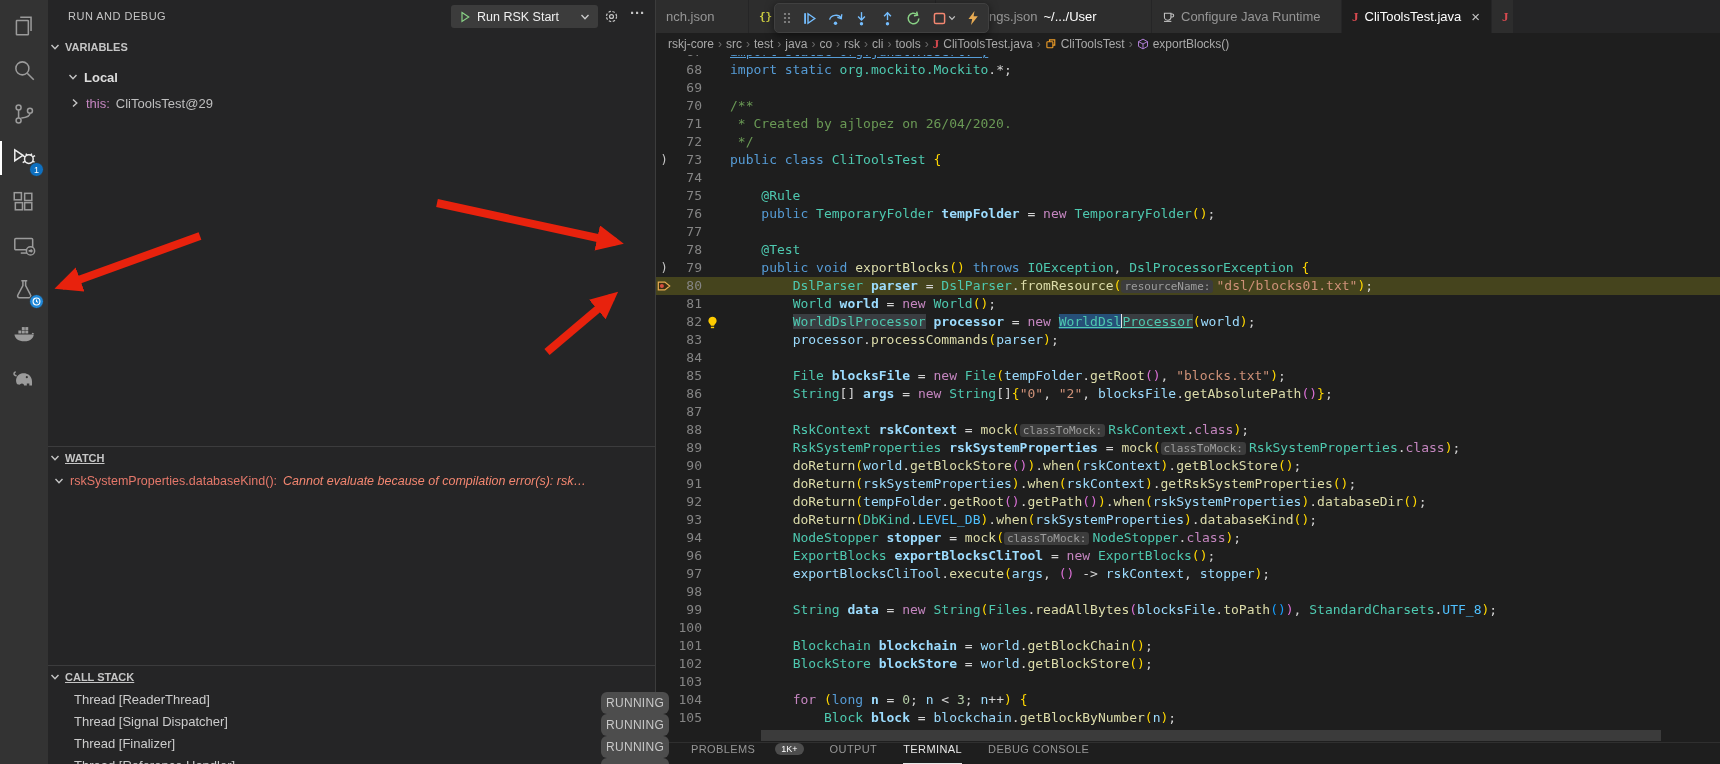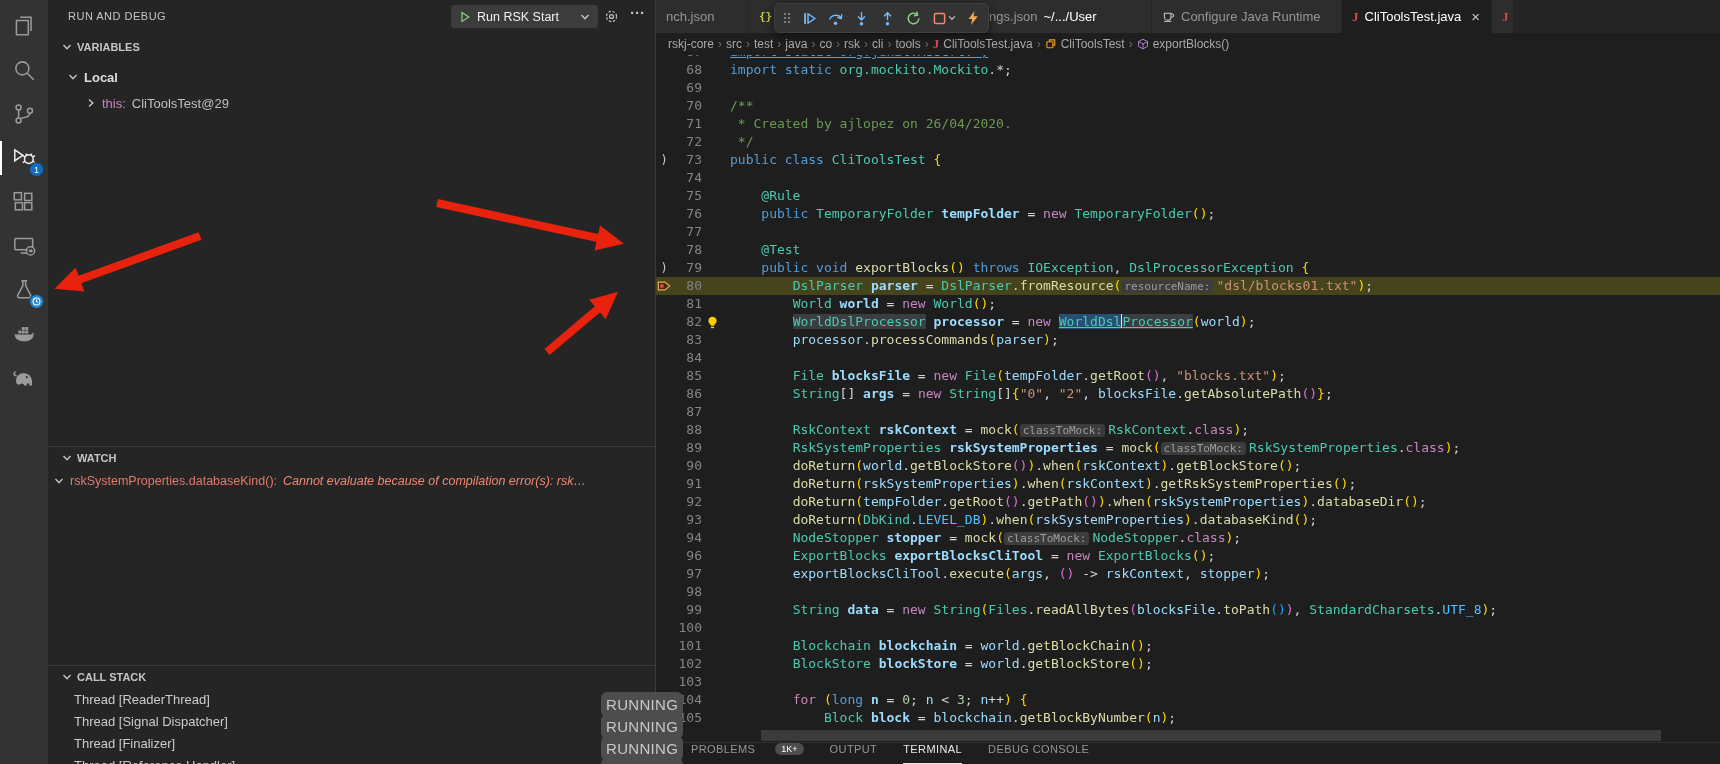--- a/index.html
+++ b/index.html
@@ -16,32 +16,32 @@
             font-size:9px;display:flex;align-items:center;justify-content:center;border:1.5px solid #333;box-sizing:border-box;}
   .ab-badge.clock{background:#1f87d7;}
 
   
   .sidebar{position:absolute;left:48px;top:0;width:607px;height:100%;background:#252526;z-index:4;}
   .sb-title{position:absolute;left:20px;top:10px;font-size:11px;color:#c5c5c5;letter-spacing:.5px;}
   .run-dd{position:absolute;left:403px;top:5px;width:147px;height:23px;background:#3c3c3c;border-radius:3px;
           display:flex;align-items:center;gap:6px;padding:0 8px;box-sizing:border-box;font-size:12.5px;color:#efefef;cursor:pointer;}
   .run-dd .lbl{flex:1;white-space:nowrap;overflow:hidden;}
   .sb-iconbtn{position:absolute;top:9px;color:#c5c5c5;cursor:pointer;}
-  .sec-head{position:absolute;left:0;right:0;height:22px;display:flex;align-items:center;gap:5px;padding-left:14px;
+  .sec-head{position:absolute;left:0;right:0;height:22px;display:flex;align-items:center;gap:5px;padding-left:2px;
             font-size:11px;font-weight:bold;color:#c5c5c5;box-sizing:border-box;cursor:pointer;}
-  .sec-line{border-top:1px solid rgba(130,130,130,0.25);}
+  .sec-line{border-top:1px solid rgba(130,130,130,0.25);text-decoration:underline;}
   .tree-row{position:absolute;left:0;right:0;height:22px;display:flex;align-items:center;gap:6px;font-size:13px;color:#cccccc;cursor:pointer;}
   .scope{font-weight:bold;color:#dddddd;}
   .kw-this{color:#c586c0;}
   .val{color:#bfbfbf;}
   .watch-expr{color:#e5786a;font-size:12.5px;white-space:nowrap;}
   .watch-err{color:#f48771;font-style:italic;font-size:12.5px;white-space:nowrap;}
   .watch-clip{overflow:hidden;}
   .thread-label{padding-left:26px;white-space:nowrap;}
-  .run-badge{position:absolute;left:553px;top:4px;background:#4d4d4d;color:#c8c8c8;font-size:15px;
+  .run-badge{position:absolute;left:553px;top:4px;background:#4d4d4d;color:#c8c8c8;font-size:12px;
              padding:4px 5px;border-radius:6px;letter-spacing:.3px;}
 
   
   .editor{position:absolute;left:655px;top:0;right:0;height:100%;background:#1e1e1e;border-left:1px solid #3c3c3c;box-sizing:border-box;}
   .tabbar{position:absolute;top:0;left:0;right:0;height:33px;background:#252526;display:flex;overflow:hidden;}
   .tab{flex:none;height:33px;display:flex;align-items:center;gap:6px;padding:0 10px;background:#2d2d2d;border-right:1px solid #252526;
        color:#969696;font-size:13px;box-sizing:border-box;overflow:hidden;white-space:nowrap;cursor:pointer;}
   .tab.active{background:#1e1e1e;color:#ffffff;}
   .tab .desc{color:#ffffff;font-size:13px;}
   .tab .close{margin-left:4px;color:#c5c5c5;font-size:15px;line-height:1;}
@@ -193,21 +193,21 @@
           <path d="M1.5 3 L5 6.8 L8.5 3" fill="none" stroke="#c5c5c5" stroke-width="1.4"></path>
         </svg>
       <span>VARIABLES</span>
     </div>
     <div class="tree-row" style="top:66px;padding-left:20px">
       <svg width="10" height="10" viewBox="0 0 10 10">
           <path d="M1.5 3 L5 6.8 L8.5 3" fill="none" stroke="#c5c5c5" stroke-width="1.4"></path>
         </svg>
       <span class="scope">Local</span>
     </div>
-    <div class="tree-row" style="top:92px;padding-left:38px">
+    <div class="tree-row" style="top:92px;padding-left:22px">
       <svg width="10" height="10" viewBox="0 0 10 10">
           <path d="M3 1.5 L6.8 5 L3 8.5" fill="none" stroke="#c5c5c5" stroke-width="1.4"></path>
         </svg>
       <span class="kw-this">this:</span>
       <span class="val">CliToolsTest@29</span>
     </div>
 
     <div class="sec-head sec-line" style="top:446px">
       <svg width="10" height="10" viewBox="0 0 10 10">
           <path d="M1.5 3 L5 6.8 L8.5 3" fill="none" stroke="#c5c5c5" stroke-width="1.4"></path>

